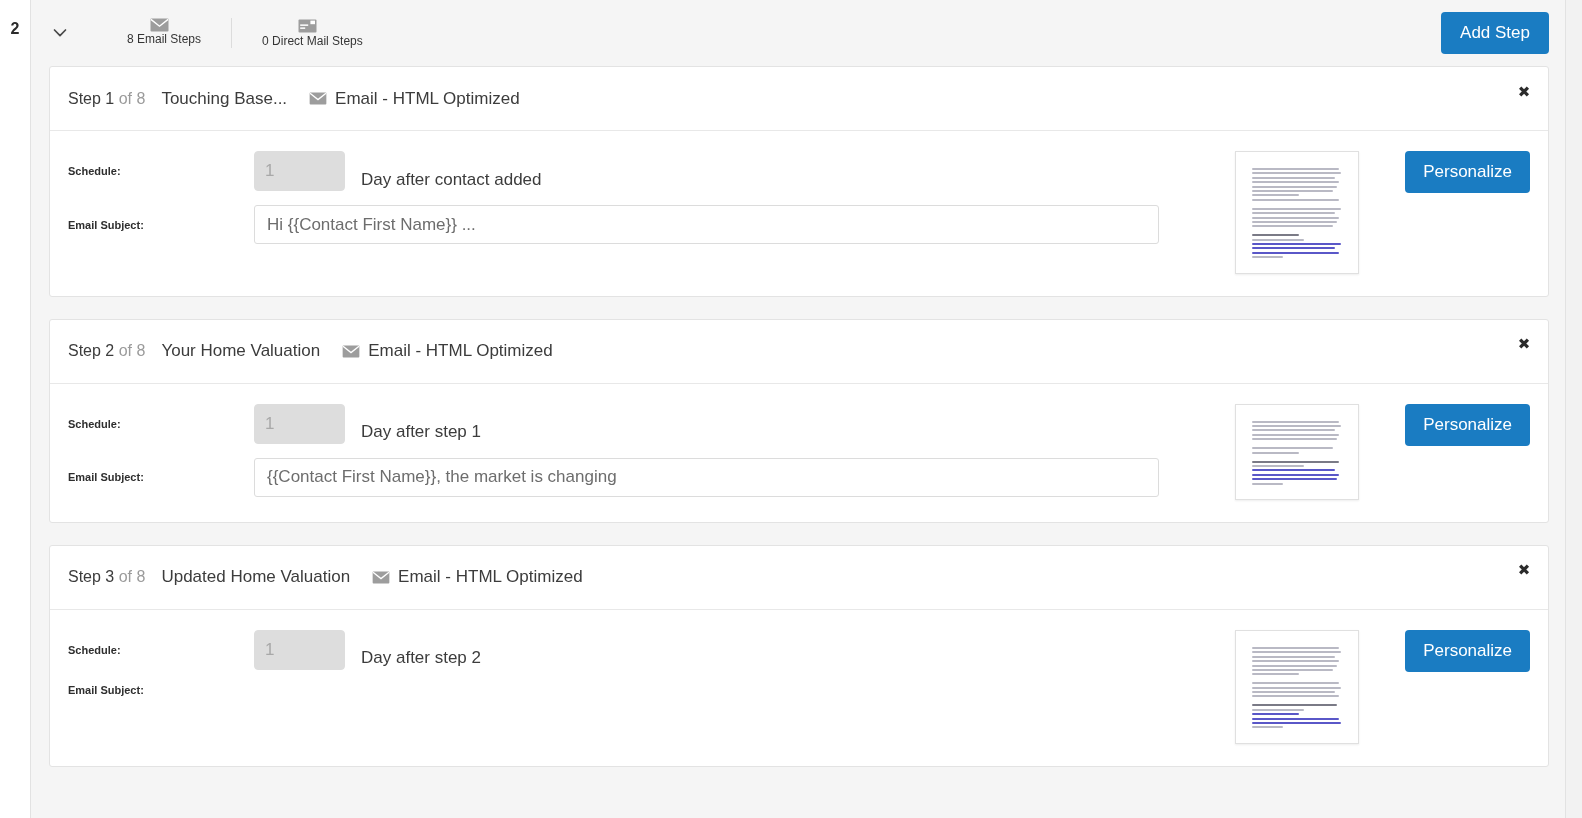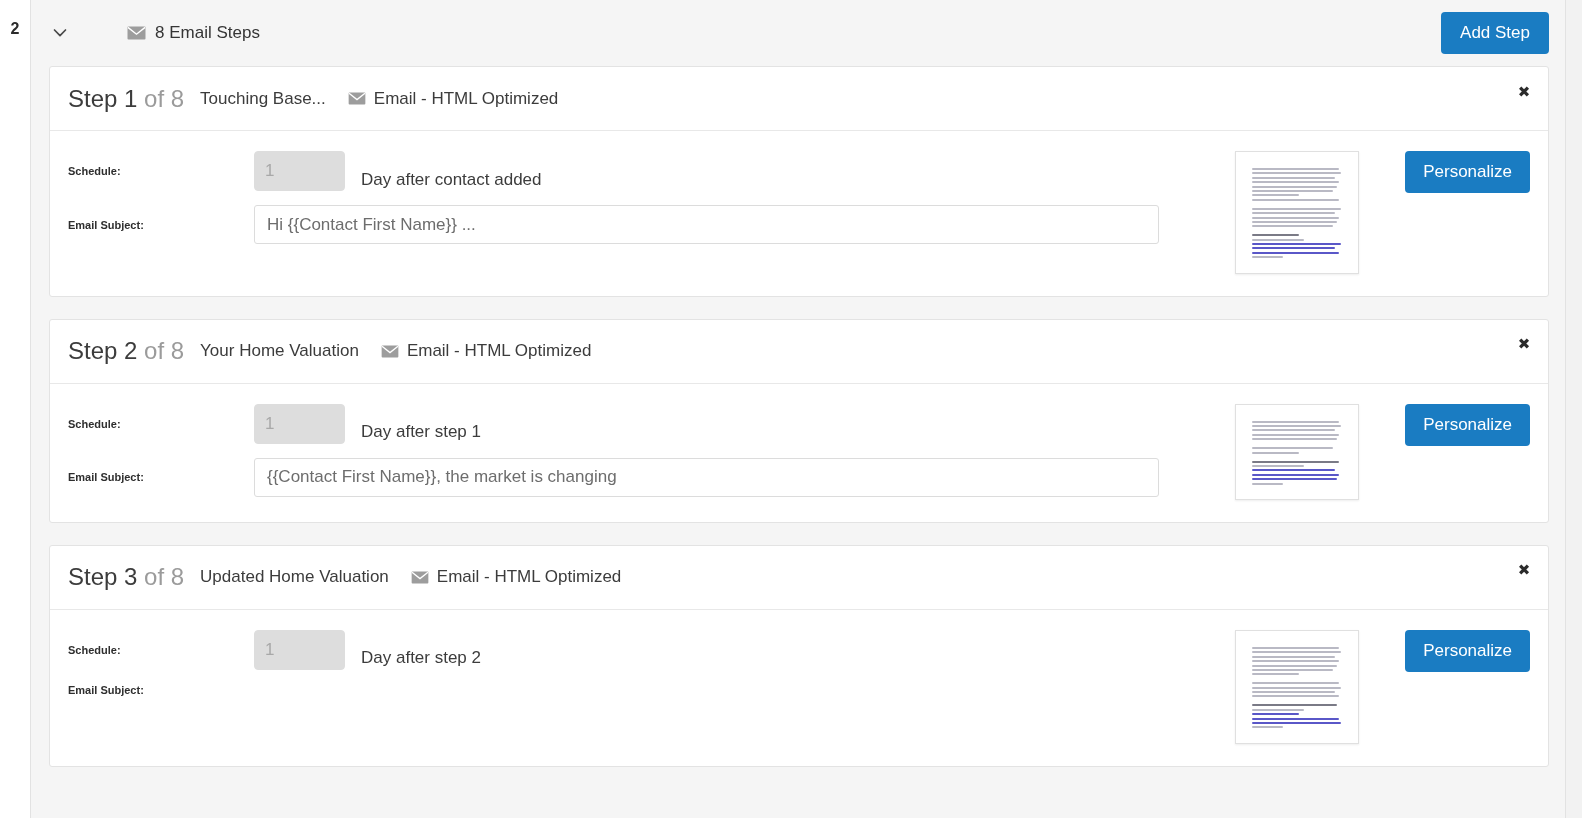--- a/index.html
+++ b/index.html
@@ -76,22 +76,23 @@
     display: flex;
     align-items: center;
     margin-left: 22px;
   }
   .hdr-stat {
     display: flex;
     align-items: center;
     padding: 0 30px;
     white-space: nowrap;
     color: #353535;
-    font-size: 17px;
+    font-size: 12px;
     height: 30px;
+    flex-direction: column;
   }
   .hdr-stat + .hdr-stat { border-left: 1px solid #dcdcdc; }
   .hdr-stat .ic { margin-right: 9px; display: flex; align-items: center; }
   .spacer { flex: 1 1 auto; }
 
   .btn-primary {
     background: #1a7cc2;
     color: #ffffff;
     border: none;
     border-radius: 4px;
@@ -112,21 +113,21 @@
     margin-bottom: 22px;
   }
   .card-head {
     display: flex;
     align-items: center;
     height: 64px;
     padding: 0 18px;
     border-bottom: 1px solid #e8e8e8;
   }
   .step-label {
-    font-size: 24px;
+    font-size: 16px;
     color: #3c3c3c;
     white-space: nowrap;
     margin-right: 16px;
   }
   .step-label .muted { color: #9b9b9b; }
   .step-name {
     font-size: 17px;
     color: #3c3c3c;
     white-space: nowrap;
     margin-right: 22px;
@@ -262,20 +263,31 @@
         <div class="hdr-stat">
           <span class="ic">
             <svg width="19" height="14" viewBox="0 0 19 14" aria-hidden="true">
               <rect x="0.5" y="0.5" width="18" height="13" rx="1" fill="#9d9d9d"></rect>
               <path d="M0.9 1.4 L9.5 8.2 L18.1 1.4" fill="none" stroke="#ffffff" stroke-width="1.4"></path>
             </svg>
           </span>
           <span>8 Email Steps</span>
         </div>
 
+        <div class="hdr-stat">
+          <span class="ic">
+            <svg width="19" height="16" viewBox="0 0 19 16" aria-hidden="true">
+              <rect x="0.5" y="1.5" width="18" height="13" rx="1" fill="#9d9d9d"></rect>
+              <rect x="12.4" y="2.6" width="4.6" height="3.6" fill="#ffffff"></rect>
+              <rect x="2.2" y="6.4" width="8" height="1.5" fill="#ffffff"></rect>
+              <rect x="2.2" y="9.4" width="5" height="1.5" fill="#ffffff"></rect>
+            </svg>
+          </span>
+          <span>0 Direct Mail Steps</span>
+        </div>
 
 
       </div>
 
       <div class="spacer"></div>
 
       <button class="btn-primary">Add Step</button>
     </div>
 
     <div class="cards">

